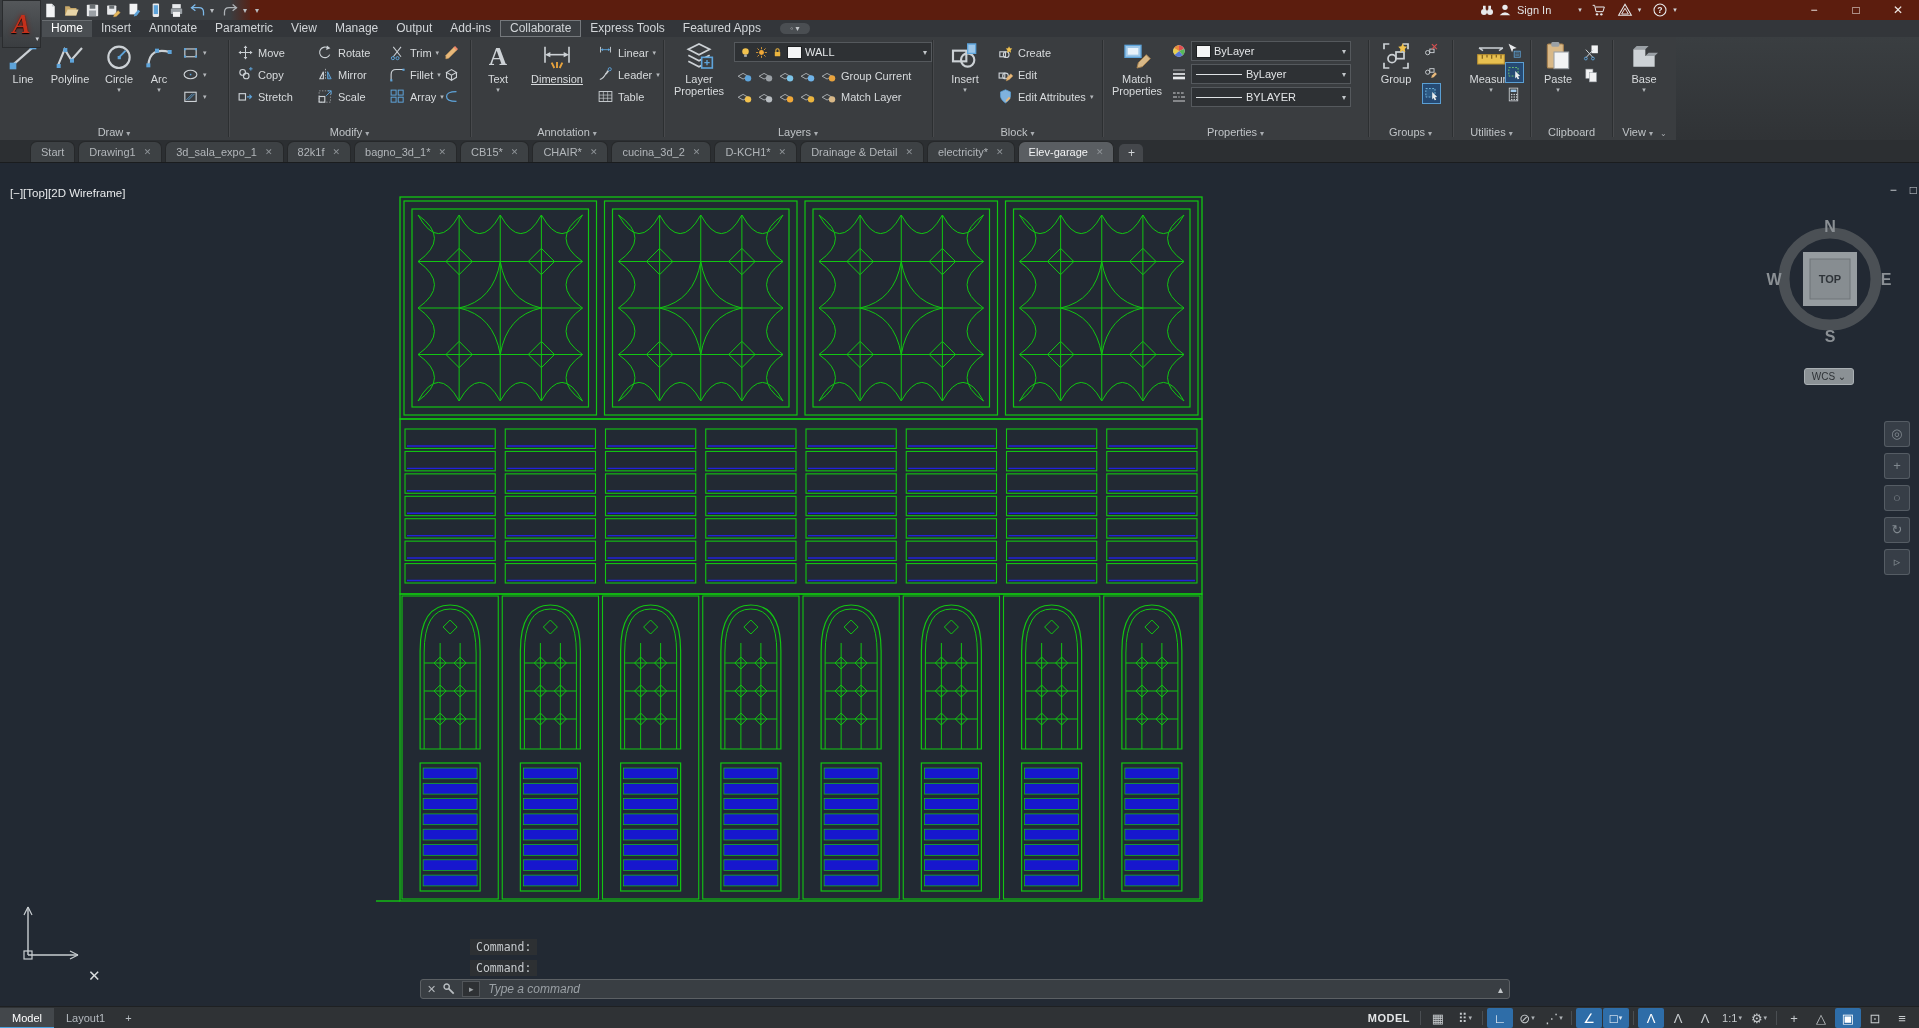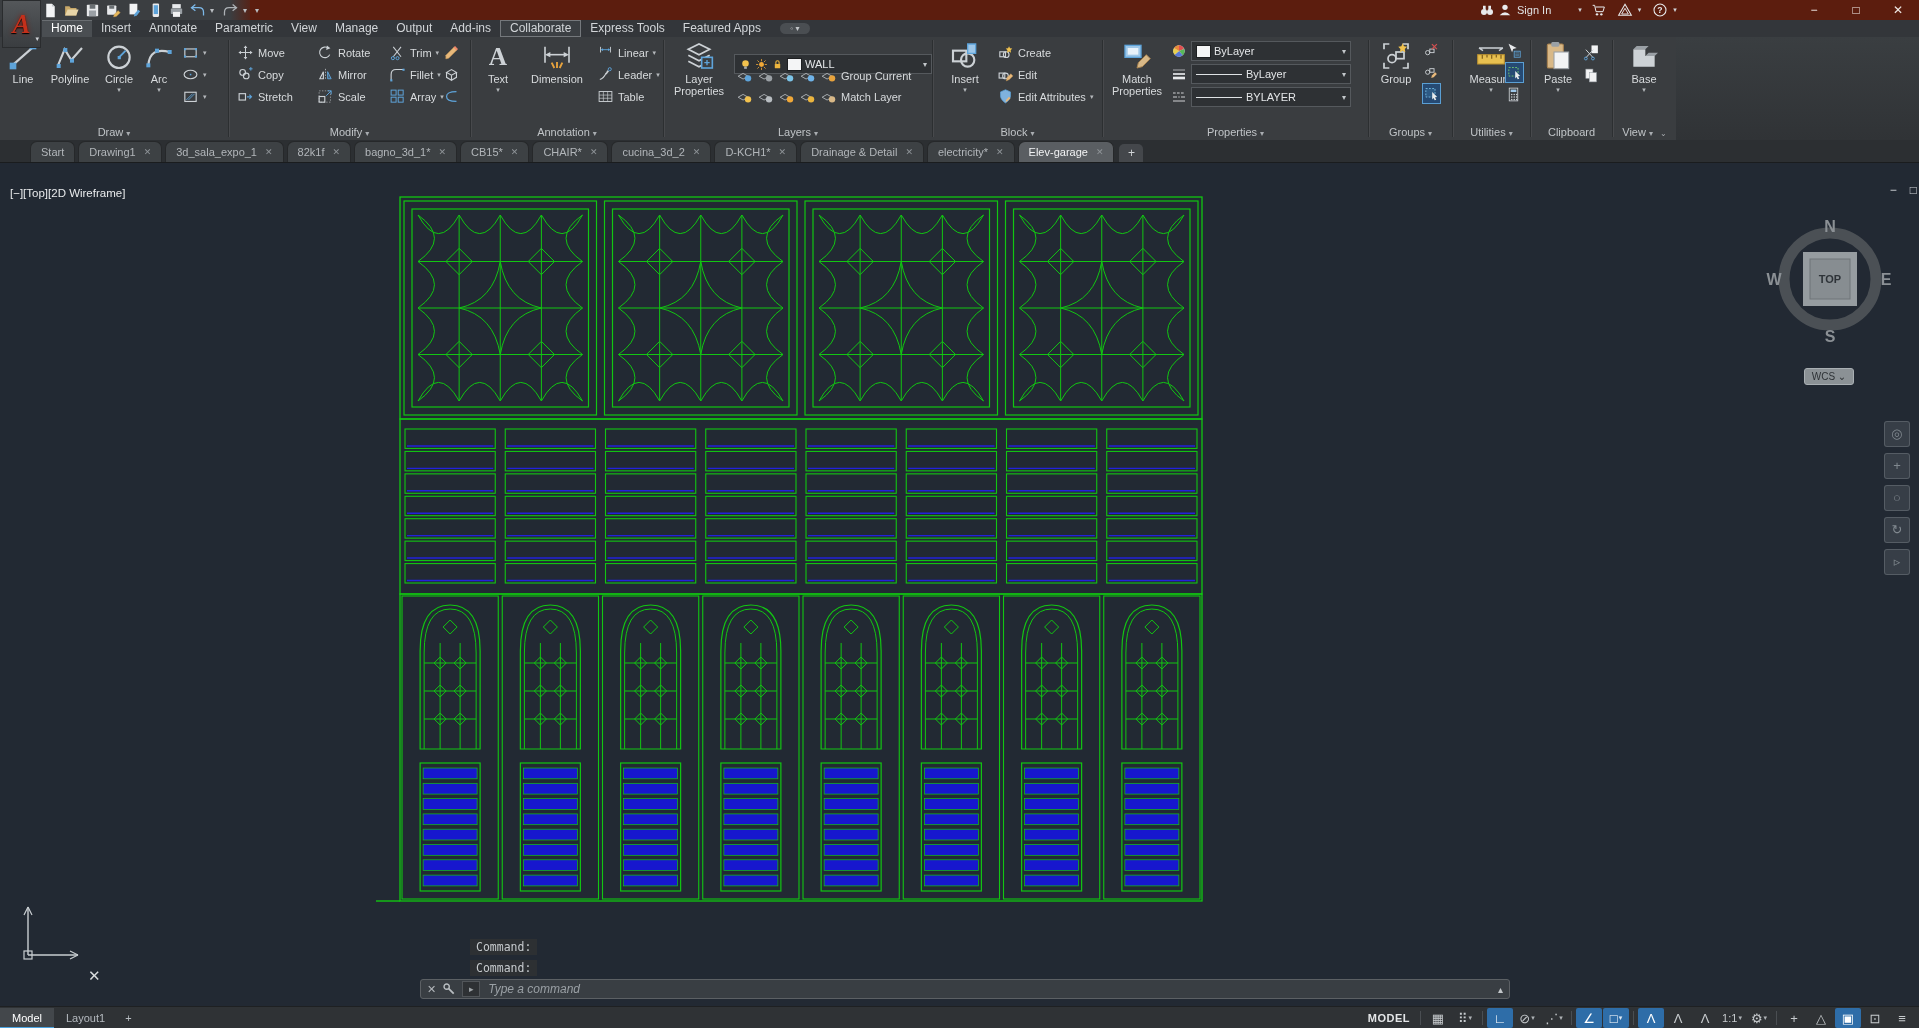--- a/index.html
+++ b/index.html
@@ -404,21 +404,21 @@
     <div class="psep" style="left:470px;"></div>
 
     <div class="panel" style="left:471px;width:192px;">
       <div class="bigbtn" style="left:8px;width:38px;">
         <span class="bic"><svg viewBox="0 0 24 24" width="100%" height="100%">
               <text x="12" y="19" text-anchor="middle" font-size="19" font-weight="bold" fill="#cdd2d6" font-family="Liberation Serif,serif">A</text>
             </svg></span>
         <span>Text</span>
           <span class="cv">▾</span>
         </div>
-      <div class="bigbtn" style="left:52px;width:68px;">
+      <div class="bigbtn" style="left:52px;width:68px;text-decoration:underline;">
         <span class="bic"><svg viewBox="0 0 24 24" width="100%" height="100%">
               <path d="M3 5 v12 M21 5 v12" stroke="#ccd1d5" stroke-width="1.2"></path>
               <path d="M5 11 h14" stroke="#ccd1d5" stroke-width="1.2"></path>
               <path d="M3 11 l4 -2 v4 Z M21 11 l-4 -2 v4 Z" fill="#ccd1d5"></path>
               <path d="M8 17 l2 4 M12 16.5 v4.5 M16 17 l-2 4" stroke="#e8a33d" stroke-width="1.4"></path>
             </svg></span>
         <span>Dimension</span>
         </div>
       <div class="scol" style="left:126px;top:6px;">
         <div class="smbtn">
@@ -457,21 +457,21 @@
               <g fill="none" stroke="#ccd1d5" stroke-width="1.3">
                 <path d="M4 7 l8 -4 8 4 -8 4 Z"></path>
                 <path d="M4 11.5 l8 4 8 -4"></path>
                 <path d="M4 16 l8 4 8 -4"></path>
               </g>
               <rect x="14" y="13" width="8" height="8" fill="#3a3d40" stroke="#5ea4da" stroke-width="1.2"></rect>
               <path d="M16 17 h4 M18 15 v4" stroke="#5ea4da" stroke-width="1"></path>
             </svg></span>
         <span>Layer Properties</span>
         </div>
-      <div class="dd" style="position:absolute;left:70px;top:5px;width:188px;margin-top:12px;">
+      <div class="dd" style="position:absolute;left:70px;top:5px;width:188px;">
         <span class="sic" style="width:13px;height:13px;"><svg viewBox="0 0 24 24" width="100%" height="100%">
               <circle cx="12" cy="10" r="6" fill="#f2c24e"></circle>
               <rect x="9.5" y="16" width="5" height="4" fill="#a8acb0"></rect>
             </svg></span>
         <span class="sic" style="width:13px;height:13px;"><svg viewBox="0 0 24 24" width="100%" height="100%">
               <circle cx="12" cy="12" r="4.5" fill="#f0a838"></circle>
               <g stroke="#f0a838" stroke-width="1.5">
                 <path d="M12 2 v4 M12 18 v4 M2 12 h4 M18 12 h4 M4.5 4.5 l3 3 M16.5 16.5 l3 3 M19.5 4.5 l-3 3 M4.5 19.5 l3 -3"></path>
               </g>
             </svg></span>

